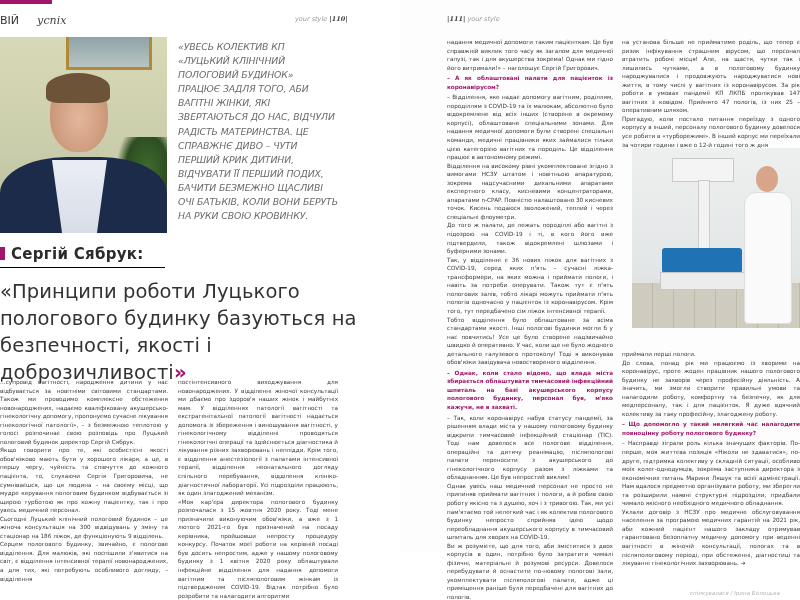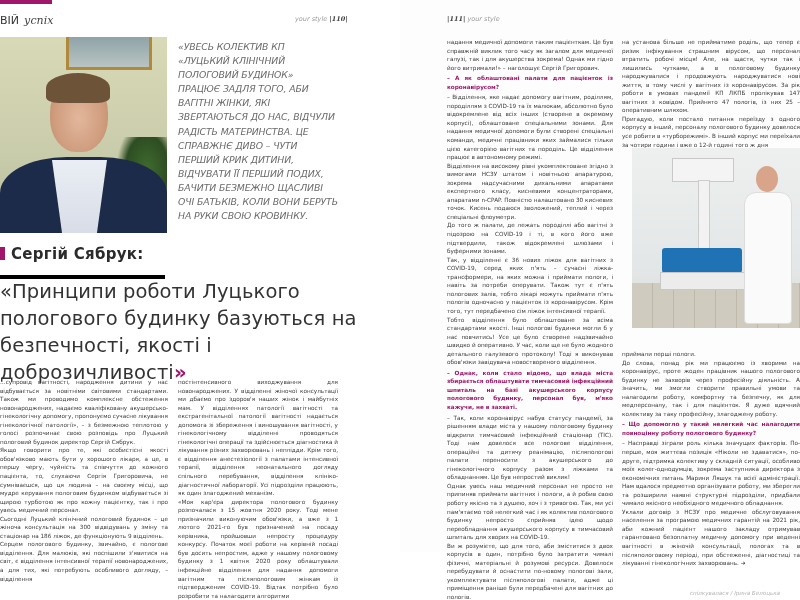--- a/index.html
+++ b/index.html
@@ -6,21 +6,21 @@
   body {
     width: 800px; height: 600px; overflow: hidden; position: relative;
     background: #ffffff; font-family: "DejaVu Sans", sans-serif; color: #3a3a3a;
   }
   .spread { position: absolute; inset: 0; }
   .page-left { position: absolute; left: 0; top: 0; width: 400px; height: 600px; background: #fff; }
   .page-right { position: absolute; left: 400px; top: 0; width: 400px; height: 552px; background: #fdfdfd; }
 
   .tab-bar { position: absolute; left: 0; top: 0; width: 52px; height: 4px; background: #a0166a; }
   .section-title { position: absolute; left: 0; top: 14px; font-size: 11px; color: #333; }
-  .section-title .script { font-family: "DejaVu Serif", serif; font-style: italic; font-size: 11px; color: #444; margin-left: 5px; }
+  .section-title .script { font-family: "DejaVu Serif", serif; font-style: italic; font-size: 11px; color: #444; margin-left: 18px; }
   .running-head { position: absolute; top: 15px; font-size: 6.5px; color: #9a9a9a; font-style: italic; }
   .running-head .pno { color: #444; font-weight: bold; font-family: "DejaVu Serif", serif; }
 
   .photo-portrait { position: absolute; left: 0; top: 37px; width: 167px; height: 196px; overflow: hidden;
     background: linear-gradient(180deg, #d8d9b7 0%, #c9ccaa 60%, #b7bb9c 100%); }
   .photo-portrait .frame { position: absolute; left: 66px; top: 0; width: 80px; height: 30px;
     background: linear-gradient(180deg,#8fa3a8,#b9c4c2); border: 3px solid #b08a3a; border-top: none; }
   .photo-portrait .plant { position: absolute; right: 0; top: 100px; width: 50px; height: 80px;
     background: radial-gradient(ellipse at 60% 40%, #3f6b2e 0%, #2d4d22 50%, transparent 72%); }
   .photo-portrait .head { position: absolute; left: 50px; top: 40px; width: 58px; height: 75px; border-radius: 48% 48% 45% 45%;
@@ -29,21 +29,21 @@
     background: #6d5438; }
   .photo-portrait .body { position: absolute; left: 0; top: 120px; width: 167px; height: 90px;
     background: #1d2b4b; border-radius: 40% 40% 0 0; }
   .photo-portrait .shirt { position: absolute; left: 52px; top: 123px; width: 55px; height: 80px;
     background: linear-gradient(180deg,#eaeef4,#d6dbe6); clip-path: polygon(0 0, 100% 0, 80% 100%, 20% 100%); }
 
   .pull-quote { position: absolute; left: 178px; top: 40px; width: 160px; font-size: 9.3px; line-height: 14.1px;
     color: #6a6a6a; letter-spacing: -0.1px; text-transform: uppercase; font-style: italic; }
 
   .name-head { position: absolute; left: 0; top: 245px; width: 165px; font-size: 15px; font-weight: bold; color: #2b2b2b;
-    border-bottom: 4px solid #000000; padding-bottom: 12px; letter-spacing: 0.3px; }
+    border-bottom: 1px solid #000000; padding-bottom: 4px; letter-spacing: 0.3px; }
   .name-head .bar { display: inline-block; width: 5px; height: 13px; background: #a0166a; margin-right: 6px; vertical-align: -1px; }
   .headline { position: absolute; left: 0; top: 278px; width: 380px; font-size: 19.5px; line-height: 27px; color: #333;
     font-weight: normal; letter-spacing: 0.1px; }
   .headline .q { color: #a0166a; font-weight: bold; }
 
   .col { position: absolute; font-size: 5.7px; line-height: 8.55px; color: #3b3b3b; text-align: justify; }
   .col p { margin: 0; text-indent: 0; }
   .col .question { color: #a0166a; font-weight: bold; margin: 2px 0; }
   .col-l1 { left: 0; top: 378px; width: 168px; }
   .col-l2 { left: 178px; top: 378px; width: 160px; }

